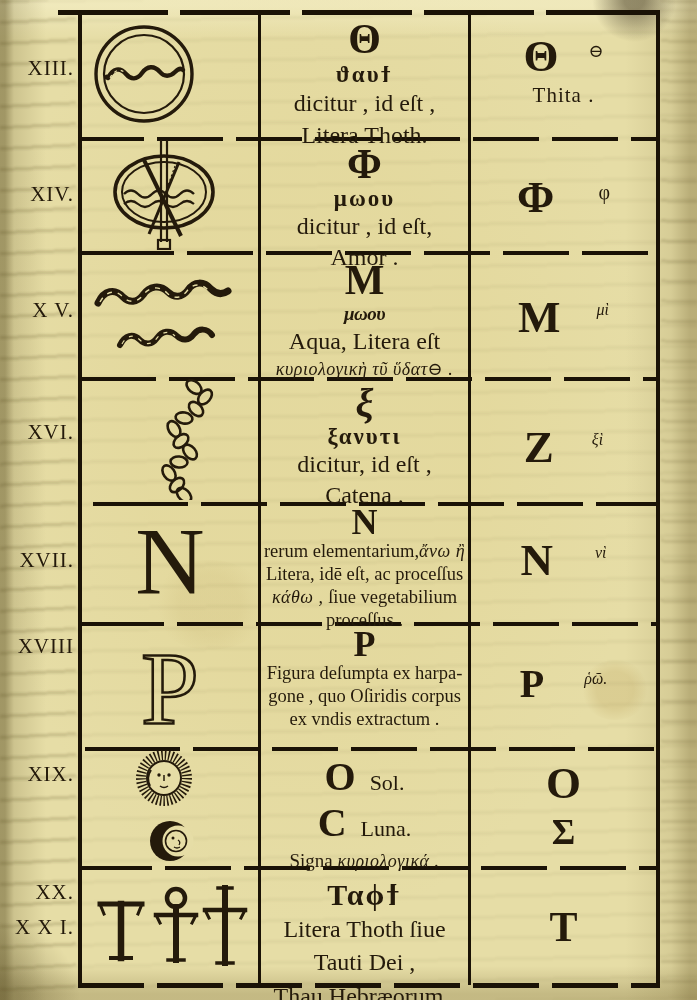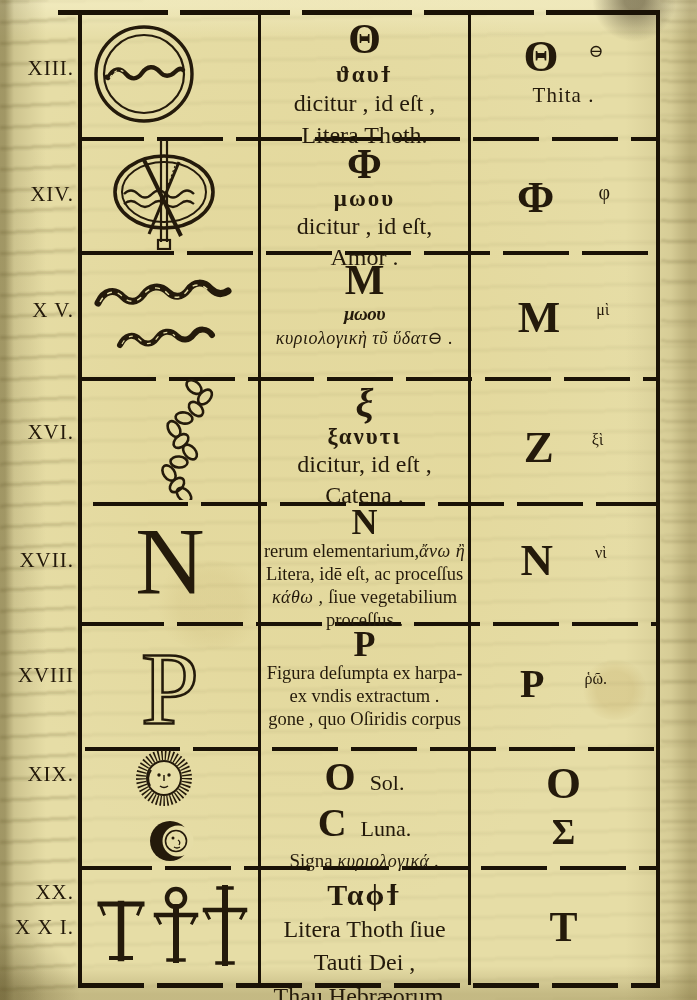--- a/index.html
+++ b/index.html
@@ -49,21 +49,21 @@
   .mid{display:flex;flex-direction:column;align-items:center;text-align:center;}
   .biglet{font-size:42px;line-height:1;font-weight:bold;}
   .word{font-size:23px;font-weight:bold;letter-spacing:2px;line-height:1.1;}
   .ln{font-size:24px;line-height:1.22;}
   .ln-sm{font-size:18.5px;line-height:1.24;}
   .greek{font-style:italic;font-size:18px;letter-spacing:.5px;}
   .script{font-style:italic;font-weight:bold;font-size:19px;letter-spacing:-.5px;}
 
   .rt-pair{display:flex;justify-content:center;align-items:flex-start;gap:30px;}
   .rt-major{font-size:45px;line-height:1;font-weight:bold;}
-  .rt-minor{font-size:16px;margin-top:6px;}
+  .rt-minor{font-size:16px;margin-top:6px;font-style:italic;}
   .rt-cap{font-size:21px;text-align:center;margin-top:4px;letter-spacing:1px;}
 
   .imgbox{display:flex;align-items:center;justify-content:center;}
   svg{display:block;}
   .glyph-letter{font-size:96px;line-height:1;text-align:center;
     font-family:"Liberation Serif","DejaVu Serif",serif;}
   .solrow{display:flex;align-items:baseline;gap:14px;justify-content:center;}
   .sign-big{font-size:40px;font-weight:bold;line-height:1;}
   .sign-lab{font-size:22px;}
 </style>
@@ -145,20 +145,21 @@
   <svg width="172" height="122" viewBox="0 0 172 122">
     <path d="M14,50 c6,-13 17,-15 25,-6 c6,6 14,6 20,-2 c6,-9 17,-11 25,-3 c6,6 14,6 20,-2 c6,-9 16,-9 23,-1 c5,5 11,6 17,2" fill="none" stroke="#241a0b" stroke-width="7" stroke-linecap="round"></path>
     <path d="M16,49 c6,-11 15,-13 23,-5 c6,6 14,6 20,-2 c6,-8 16,-10 24,-2 c6,6 14,6 20,-2 c6,-8 15,-8 22,0" fill="none" stroke="#e6dda6" stroke-width="1.4" stroke-dasharray="5,6"></path>
     <path d="M36,92 c5,-10 13,-12 20,-5 c5,5 12,5 17,-2 c5,-7 13,-9 20,-2 c5,5 12,5 17,-2 c5,-6 13,-6 18,1" fill="none" stroke="#241a0b" stroke-width="6" stroke-linecap="round"></path>
     <path d="M38,91 c5,-9 12,-10 18,-4 c5,5 12,5 17,-2 c5,-6 12,-8 18,-2" fill="none" stroke="#e6dda6" stroke-width="1.2" stroke-dasharray="4,6"></path>
   </svg>
 </div>
 <div class="cell c2 mid" style="top:251px;height:126px;padding-top:8px;gap:2px">
   <div class="biglet">M</div>
   <div class="script">μωου</div>
+  <div class="ln">Aqua, Litera eſt</div>
   <div class="greek">κυριολογικὴ τῦ ὕδατ⊖ .</div>
 </div>
 <div class="cell c3" style="top:251px;height:126px;padding-top:44px">
   <div class="rt-pair" style="gap:36px">
     <span class="rt-major">M</span>
     <span class="rt-minor">μὶ</span>
   </div>
 </div>
 
 <div class="num" style="top:420px">XVI.</div>
@@ -203,31 +204,31 @@
   <div class="ln-sm"><span class="greek">κάθω ,</span> <span>ſiue vegetabilium</span></div>
   <div class="ln-sm">proceſſus .</div>
 </div>
 <div class="cell c3" style="top:502px;height:120px;padding-top:36px">
   <div class="rt-pair" style="gap:42px">
     <span class="rt-major">N</span>
     <span class="rt-minor">νὶ</span>
   </div>
 </div>
 
-<div class="num" style="top:663px">XVIII</div>
+<div class="num" style="top:634px">XVIII</div>
 <div class="cell c1 imgbox" style="top:622px;height:125px">
   <svg width="172" height="121" viewBox="0 0 172 121">
     <text x="86" y="100" text-anchor="middle" font-family="Liberation Serif, DejaVu Serif, serif" font-size="104" fill="none" stroke="#241a0b" stroke-width="2.6">P</text>
   </svg>
 </div>
 <div class="cell c2 mid" style="top:622px;height:125px;padding-top:4px">
   <div class="biglet" style="font-size:36px">P</div>
   <div class="ln-sm">Figura deſumpta ex harpa-</div>
+  <div class="ln-sm">gone , quo Oſiridis corpus</div>
   <div class="ln-sm">ex vndis extractum .</div>
-  <div class="ln-sm">gone , quo Oſiridis corpus</div>
 </div>
 <div class="cell c3" style="top:622px;height:125px;padding-top:42px">
   <div class="rt-pair" style="gap:40px">
     <span class="rt-major" style="font-size:40px">P</span>
     <span class="rt-minor">ῥῶ.</span>
   </div>
 </div>
 
 <div class="num" style="top:762px">XIX.</div>
 <div class="num" style="top:880px">XX.</div>

